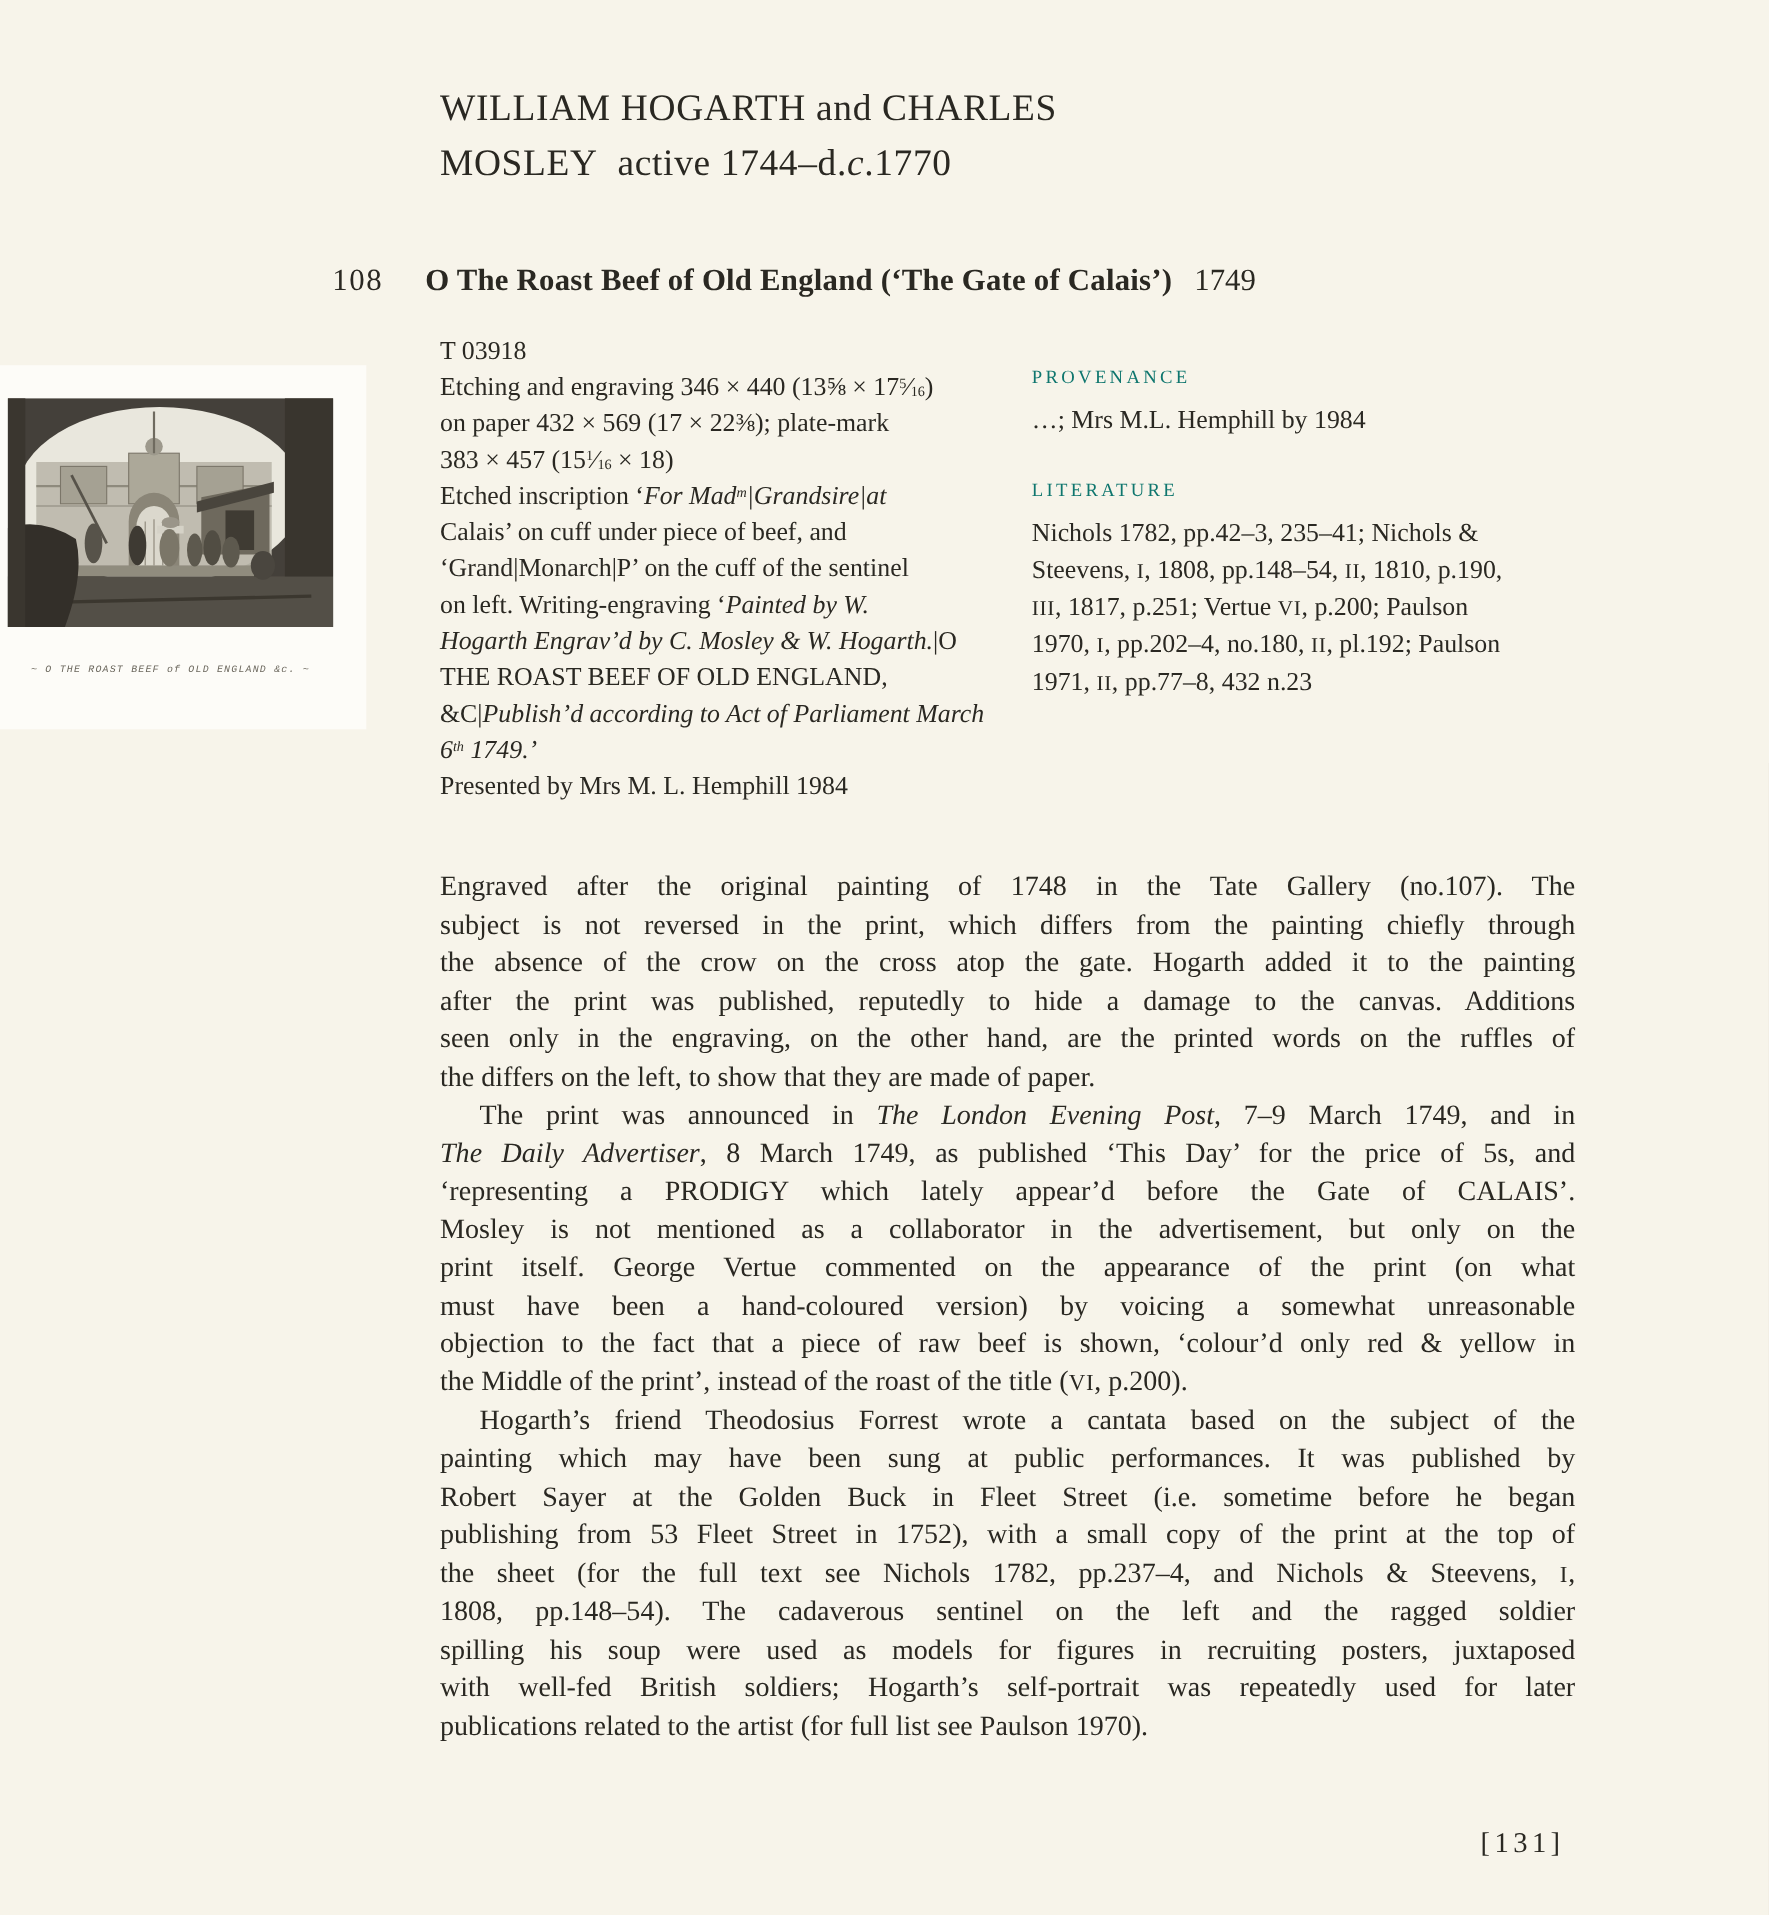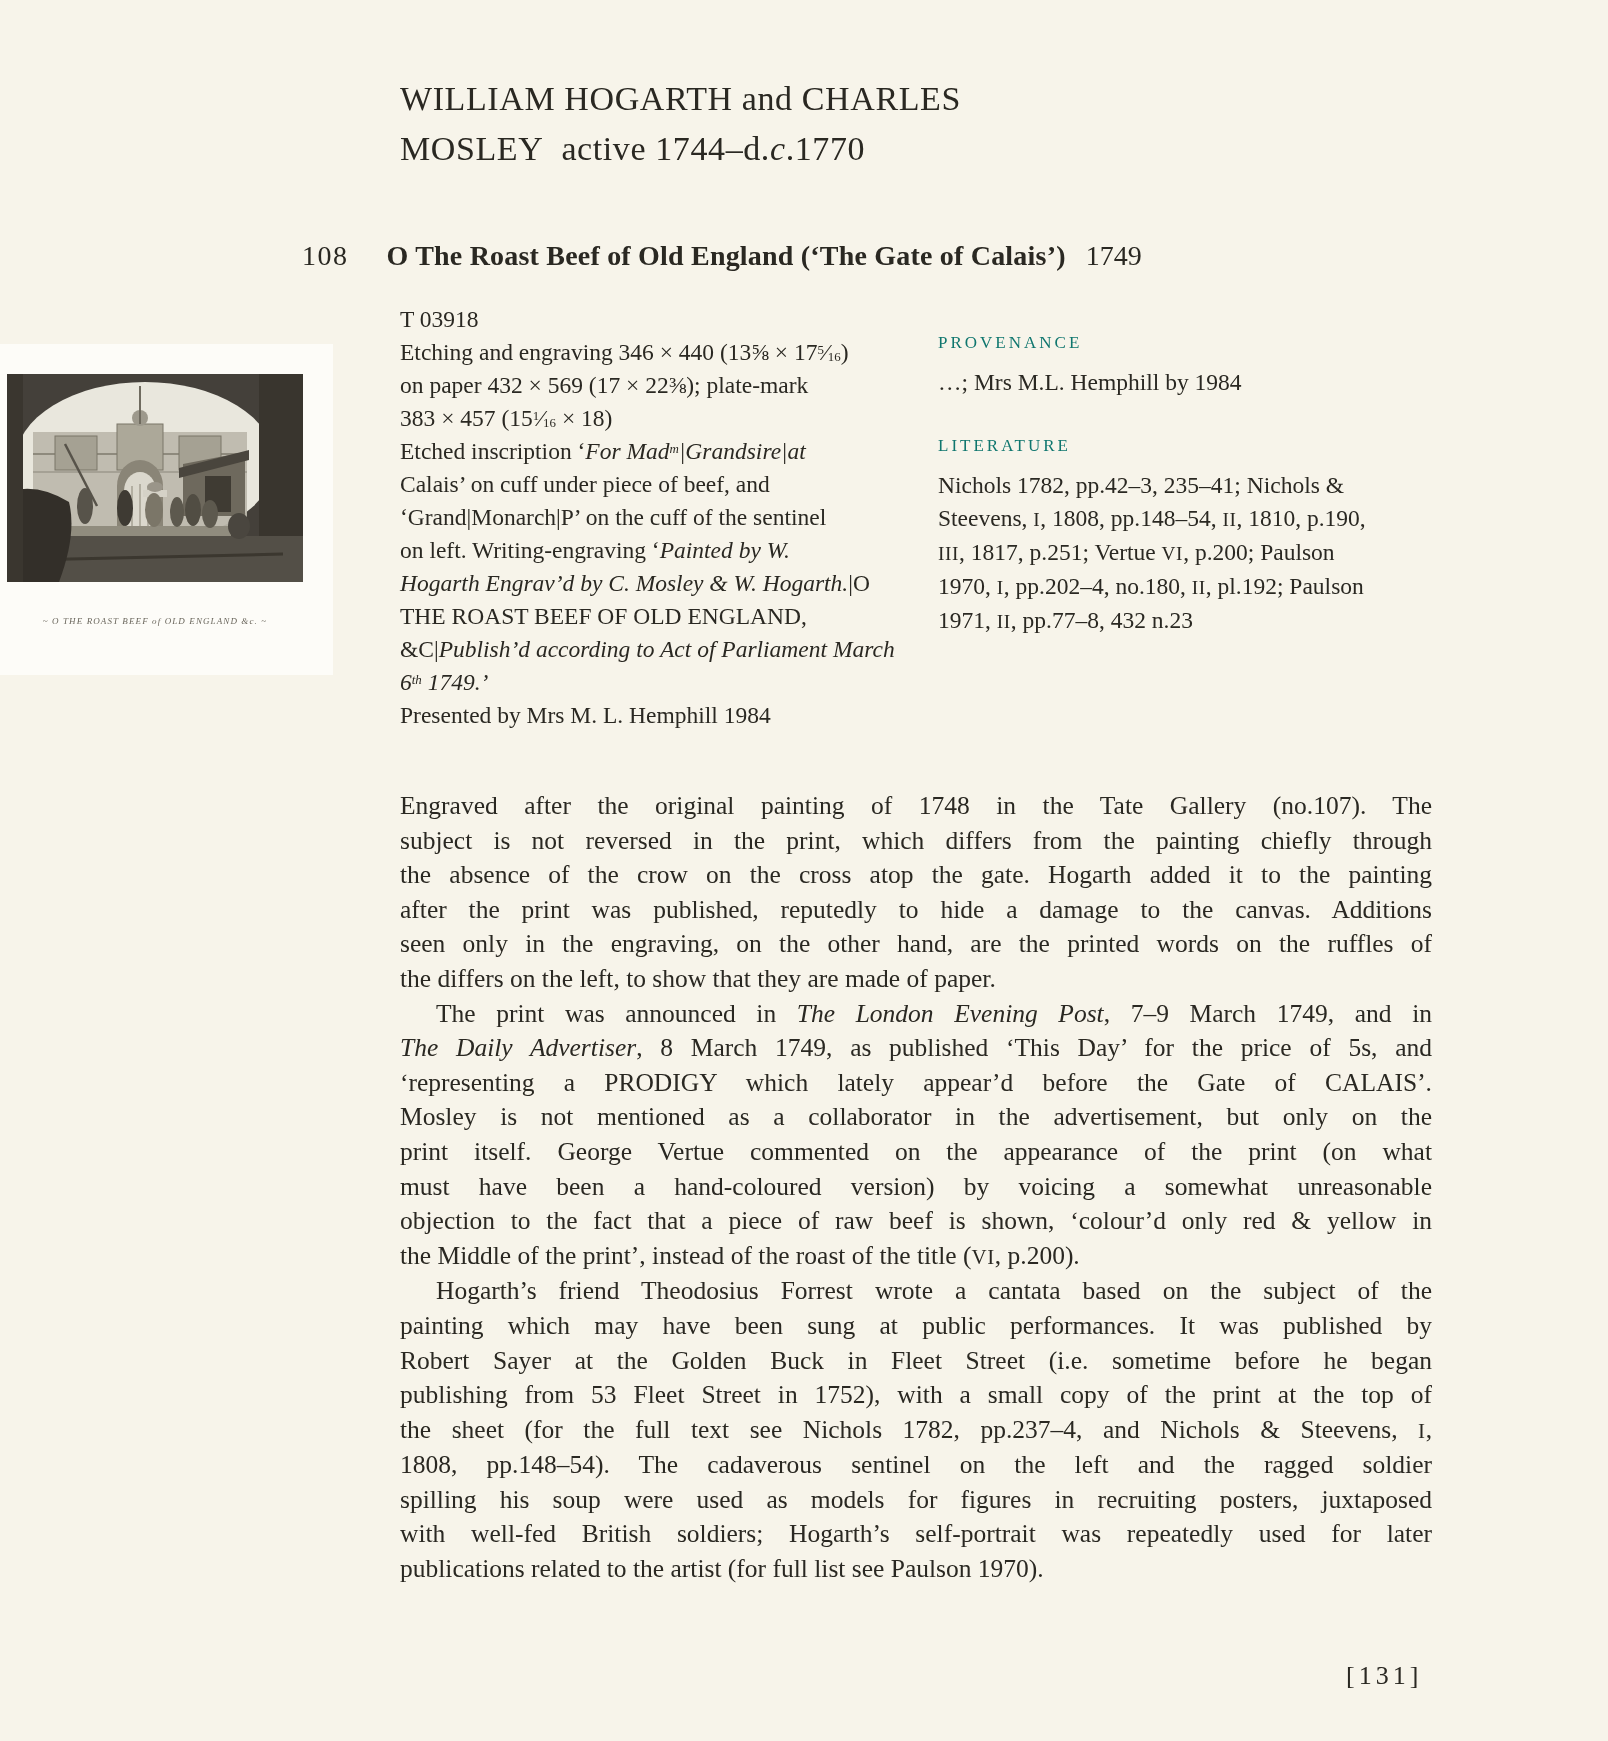--- a/index.html
+++ b/index.html
@@ -16,21 +16,21 @@
   .artist-header .dates { margin-left:18px; }
   .artist-header .dates i { font-style:italic; }
 
   
   .entry-title-row { position:absolute; left:302px; top:228px; font-size:28px; white-space:nowrap;margin-top:12px; }
   .cat-num { letter-spacing:1.5px; }
   .entry-title { font-weight:bold; margin-left:38px; letter-spacing:0.2px; }
   .entry-date { margin-left:20px; }
 
   
-  .plate-panel { position:absolute; left:0; top:344px; width:333px; height:331px; background:#fdfcf8; }
+  .plate-panel { position:absolute; left:0; top:332px; width:333px; height:331px; background:#fdfcf8;font-family:Liberation Mono, monospace; }
   .plate-svg { position:absolute; left:7px; top:30px; display:block; }
   .plate-caption { position:absolute; left:7px; top:272px; width:296px; text-align:center;
                    font-style:italic; font-size:9px; letter-spacing:1.1px; color:#6b675d; white-space:nowrap; }
 
   
   .details-col { position:absolute; left:400px; top:303px; width:520px; font-size:23.5px; line-height:33px; }
   .detail-line { white-space:nowrap; }
 
   
   .right-col { position:absolute; left:938px; top:328px; width:520px; font-size:23.5px; line-height:33px; }

